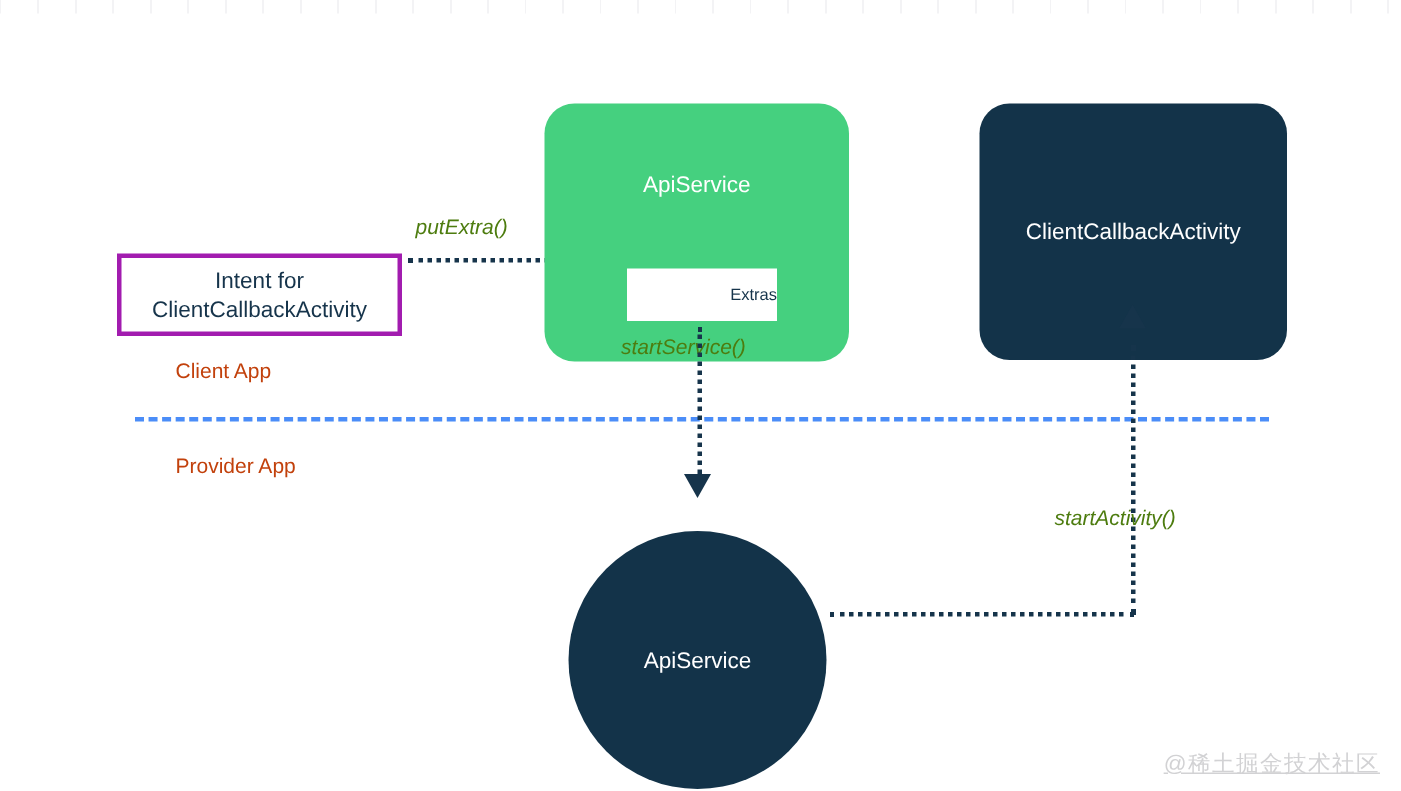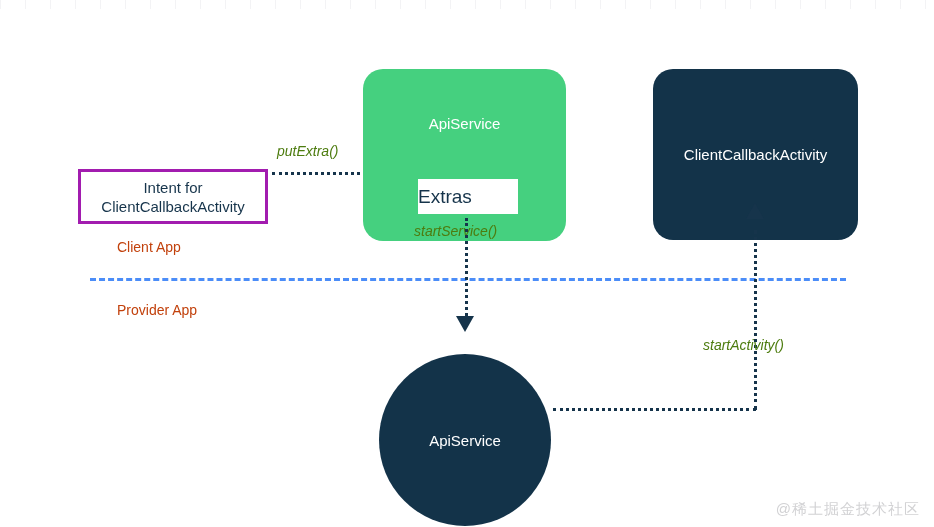--- a/index.html
+++ b/index.html
@@ -64,24 +64,24 @@
     top: 46px;
     color: #ffffff;
     font-size: 15px;
   }
   #extras-box {
     position: absolute;
     left: 55px; top: 110px;
     width: 100px; height: 35px;
     background: #ffffff;
     color: #16344b;
-    font-size: 19px;
+    font-size: 11px;
     display: flex;
     align-items: center;
-    justify-content: flex-start;
+    justify-content: flex-end;
   }
 
   
   #clientcallback-box {
     left: 653px; top: 45px;
     width: 205px; height: 171px;
     background: #133349;
     border-radius: 20px;
     color: #ffffff;
     font-size: 15px;
@@ -167,20 +167,21 @@
   }
 
   
   #watermark {
     position: absolute;
     right: 14px; bottom: 8px;
     color: #d2d2d4;
     font-size: 15px;
     letter-spacing: 1px;
     white-space: nowrap;
+    text-decoration: underline;
   }
 </style>
 </head>
 <body>
 
 <div id="canvas">
 
   <div id="top-ticks"></div>
 
   <div class="node" id="intent-box">

